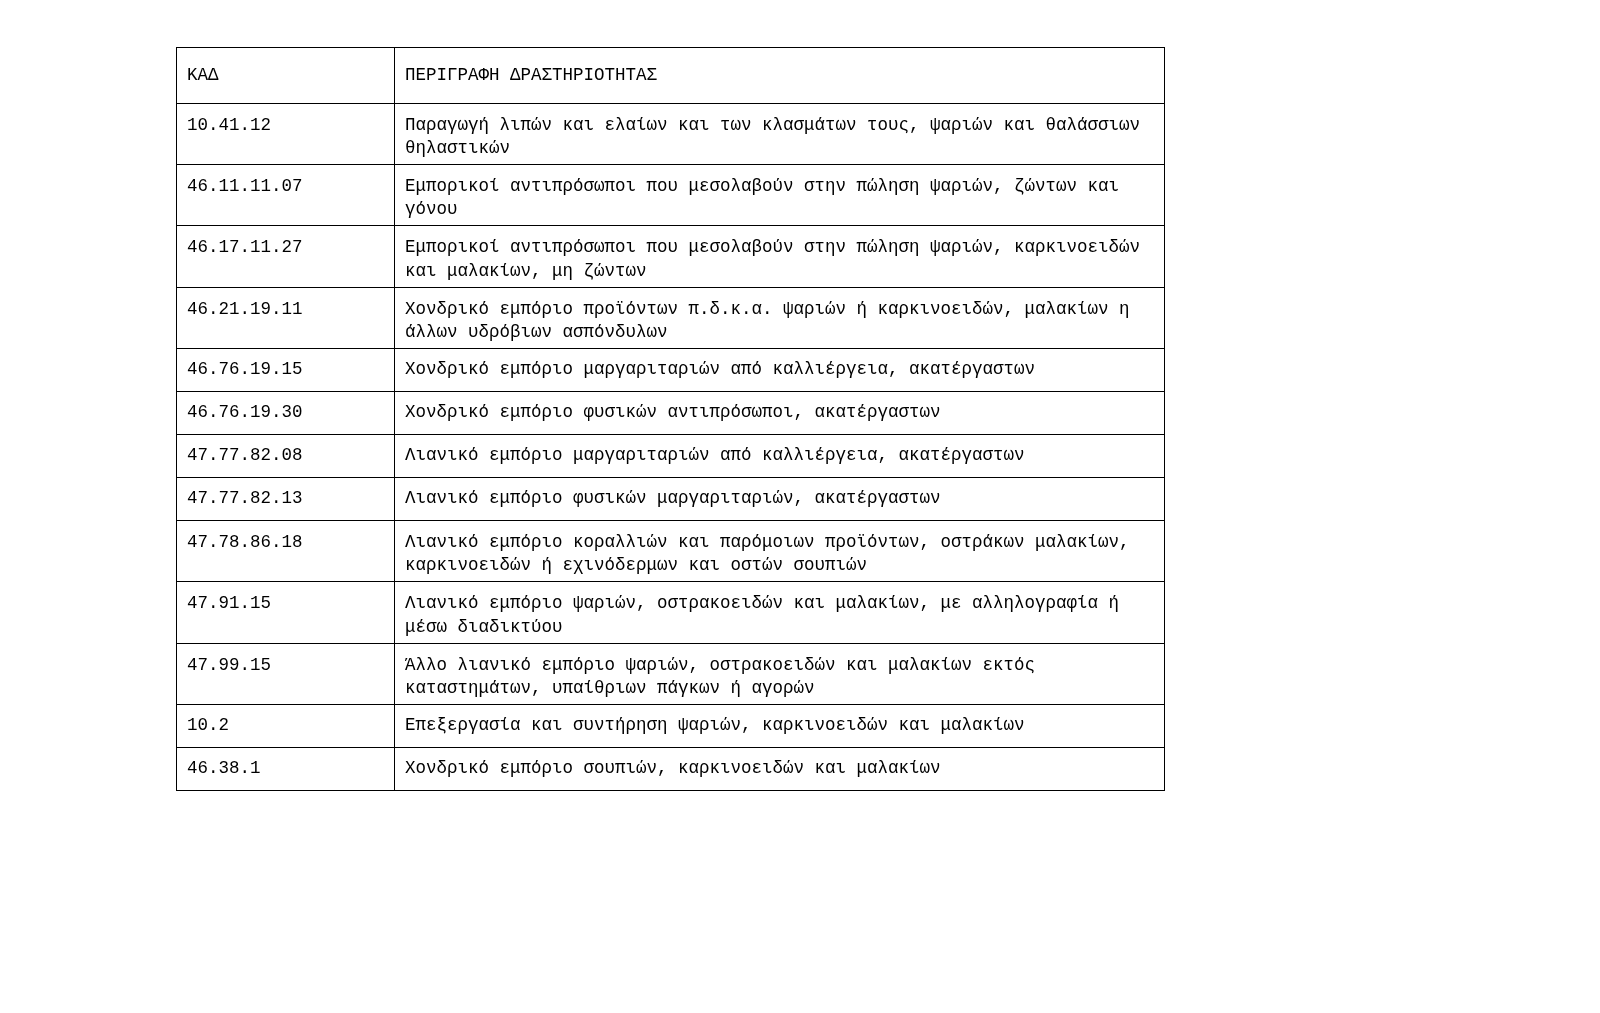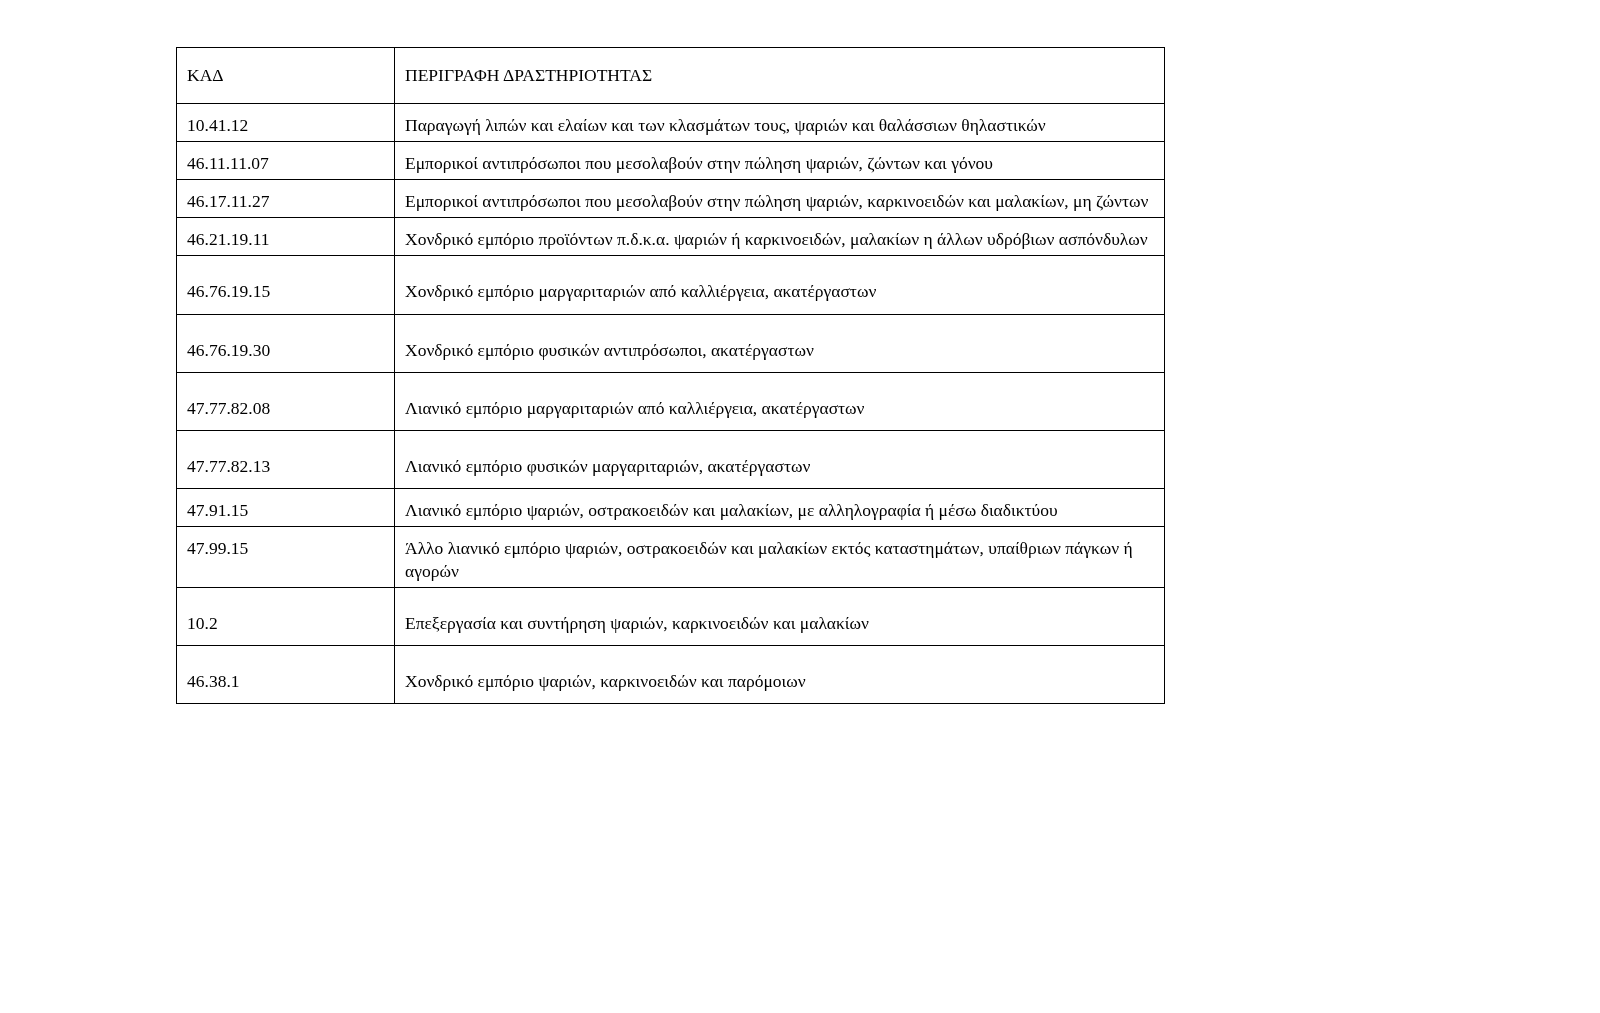--- a/index.html
+++ b/index.html
@@ -14,20 +14,21 @@
     color: #000000;
     position: relative;
     overflow: hidden;
   }
   .page {
     position: absolute;
     left: 0;
     top: 0;
     width: 1600px;
     height: 1013px;
+    font-family: Liberation Mono, monospace;
   }
   table.kad-table {
     position: absolute;
     left: 176px;
     top: 47px;
     width: 988px;
     border-collapse: collapse;
     table-layout: fixed;
   }
   table.kad-table td,
@@ -51,21 +52,21 @@
     text-justify: inter-word;
     padding-right: 14px;
   }
   
   tr.header-row td {
     padding-top: 16px;
     padding-bottom: 16px;
   }
   
   tr.single td {
-    padding-top: 24px;
+    padding-top: 9px;
     padding-bottom: 10px;
   }
   tr.double td {
     padding-top: 10px;
     padding-bottom: 4px;
   }
 </style>
 </head>
 <body>
 
@@ -106,30 +107,34 @@
         </tr>
         <tr class="single">
           <td class="cell-code">47.77.82.08</td>
           <td class="cell-desc">Λιανικό εμπόριο μαργαριταριών από καλλιέργεια, ακατέργαστων</td>
         </tr>
         <tr class="single">
           <td class="cell-code">47.77.82.13</td>
           <td class="cell-desc">Λιανικό εμπόριο φυσικών μαργαριταριών, ακατέργαστων</td>
         </tr>
         <tr class="double">
+          <td class="cell-code">47.78.86.18</td>
+          <td class="cell-desc">Λιανικό εμπόριο κοραλλιών και παρόμοιων προϊόντων, οστράκων μαλακίων, καρκινοειδών ή εχινόδερμων και οστών σουπιών</td>
+        </tr>
+        <tr class="double">
           <td class="cell-code">47.91.15</td>
           <td class="cell-desc">Λιανικό εμπόριο ψαριών, οστρακοειδών και μαλακίων, με αλληλογραφία ή μέσω διαδικτύου</td>
         </tr>
         <tr class="double">
           <td class="cell-code">47.99.15</td>
           <td class="cell-desc">Άλλο λιανικό εμπόριο ψαριών, οστρακοειδών και μαλακίων εκτός καταστημάτων, υπαίθριων πάγκων ή αγορών</td>
         </tr>
         <tr class="single">
           <td class="cell-code">10.2</td>
           <td class="cell-desc">Επεξεργασία και συντήρηση ψαριών, καρκινοειδών και μαλακίων</td>
         </tr>
         <tr class="single">
           <td class="cell-code">46.38.1</td>
-          <td class="cell-desc">Χονδρικό εμπόριο ψαριών, καρκινοειδών και παρόμοιων</td>
+          <td class="cell-desc">Χονδρικό εμπόριο σουπιών, καρκινοειδών και μαλακίων</td>
         </tr>
       </tbody>
   </table>
 </div>
 
 </body></html>

